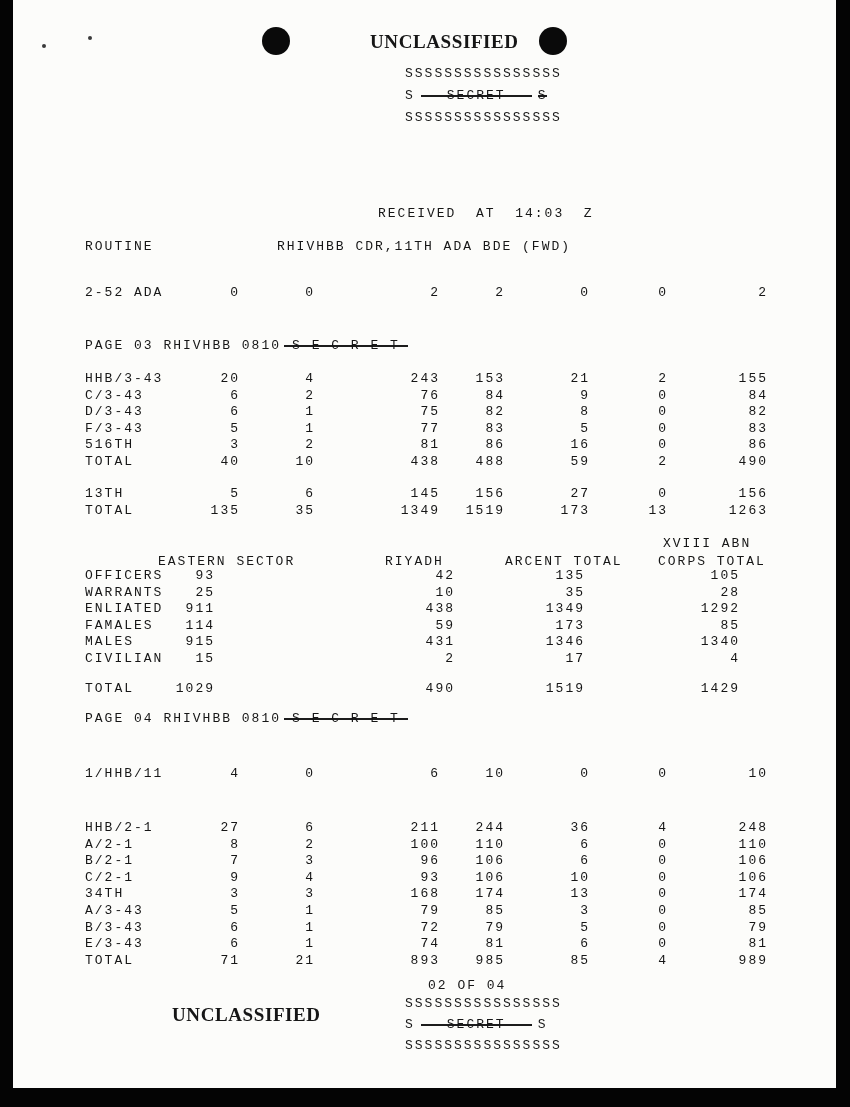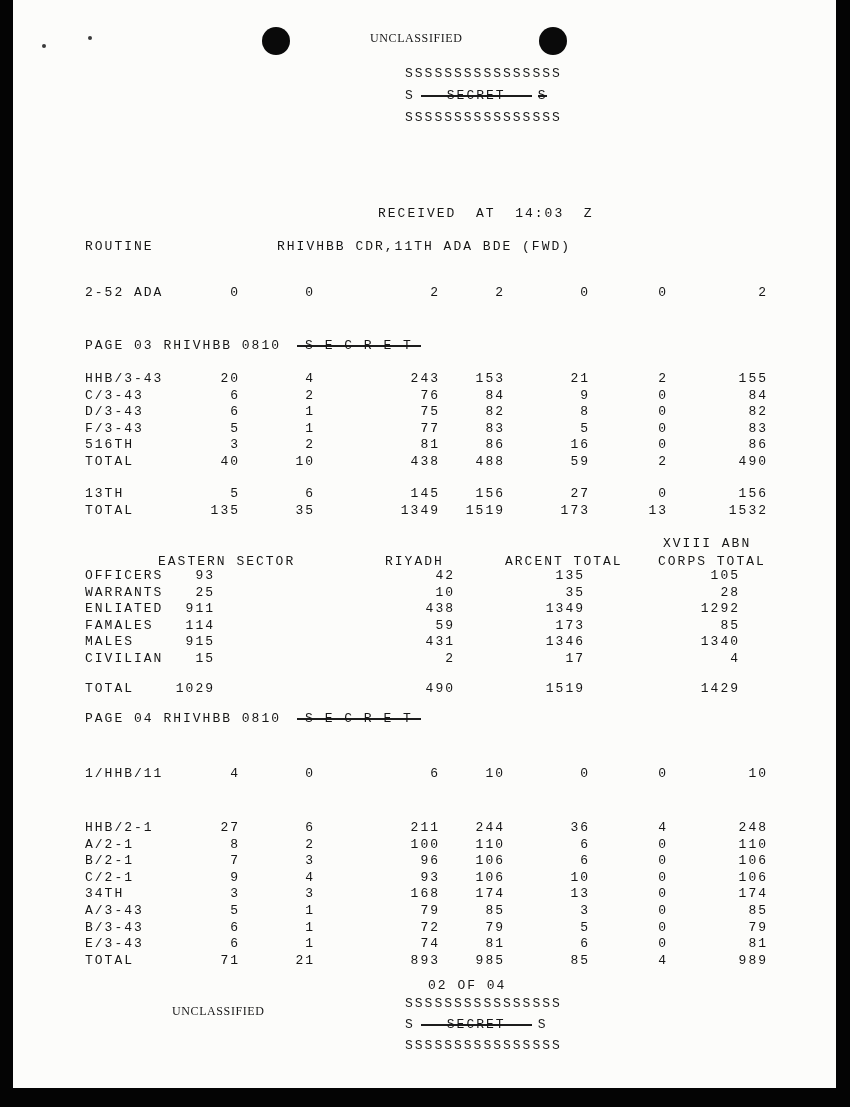--- a/index.html
+++ b/index.html
@@ -5,31 +5,31 @@
   html,body{margin:0;padding:0;background:#d8d8d8;}
   #scan{position:relative;width:850px;height:1107px;background:#fcfcfa;overflow:hidden;
         font-family:"Liberation Mono","DejaVu Sans Mono",monospace;
         font-size:13px;letter-spacing:2px;color:#161616;}
   .abs{position:absolute;white-space:pre;}
   .bar{position:absolute;background:#040404;}
   #bar-left{left:0;top:0;width:13px;height:1107px;}
   #bar-right{left:836px;top:0;width:14px;height:1107px;}
   #bar-bottom{left:0;top:1088px;width:850px;height:19px;}
   .hole{position:absolute;width:28px;height:28px;border-radius:50%;background:#0a0a0a;}
-  .serif{font-family:"Liberation Serif","DejaVu Serif",serif;font-weight:400;
-         font-size:12px;letter-spacing:0.6px;white-space:pre;}
+  .serif{font-family:"Liberation Serif","DejaVu Serif",serif;font-weight:700;
+         font-size:19px;letter-spacing:0.6px;white-space:pre;}
   .speck{position:absolute;width:4px;height:4px;background:#3a3a3a;border-radius:50%;}
   .rows{position:absolute;left:85px;width:683px;}
   .srows{position:absolute;left:85px;width:655px;}
   .wrow{display:grid;grid-template-columns:100px 55px 75px 125px 65px 85px 78px 100px;line-height:16.6px;white-space:pre;}
   .srow{display:grid;grid-template-columns:80px 50px 240px 130px 155px;line-height:16.6px;white-space:pre;}
   .num{text-align:right;}
   .strike{background-image:linear-gradient(to bottom,transparent 45%,#1c1c1c 45%,#1c1c1c 57%,transparent 57%);text-align:center;}
   .strike-pad{padding:0 26px;margin:0 6px;}
-  .strike-pad2{padding:0 8px;margin-left:16px;}
+  .strike-pad2{padding:0 8px;margin-left:3px;}
 </style>
 </head>
 <body>
 
 <div id="scan">
 
   <div class="bar" id="bar-left"></div>
   <div class="bar" id="bar-right"></div>
   <div class="bar" id="bar-bottom"></div>
   <div class="speck" style="left:42px;top:44px"></div>
@@ -142,21 +142,21 @@
   </div>
 
   <div class="wrow">
     <span>TOTAL</span>
     <span class="num">135</span>
     <span class="num">35</span>
     <span class="num">1349</span>
     <span class="num">1519</span>
     <span class="num">173</span>
     <span class="num">13</span>
-    <span class="num">1532</span>
+    <span class="num">1263</span>
   </div>
 </div>
 
   <div class="abs" style="left:663px;top:536px">XVIII ABN</div>
   <div class="abs" style="left:158px;top:554px">EASTERN SECTOR</div>
   <div class="abs" style="left:385px;top:554px">RIYADH</div>
   <div class="abs" style="left:505px;top:554px">ARCENT TOTAL</div>
   <div class="abs" style="left:658px;top:554px">CORPS TOTAL</div>
 
   <div class="srows" style="top:568px">

